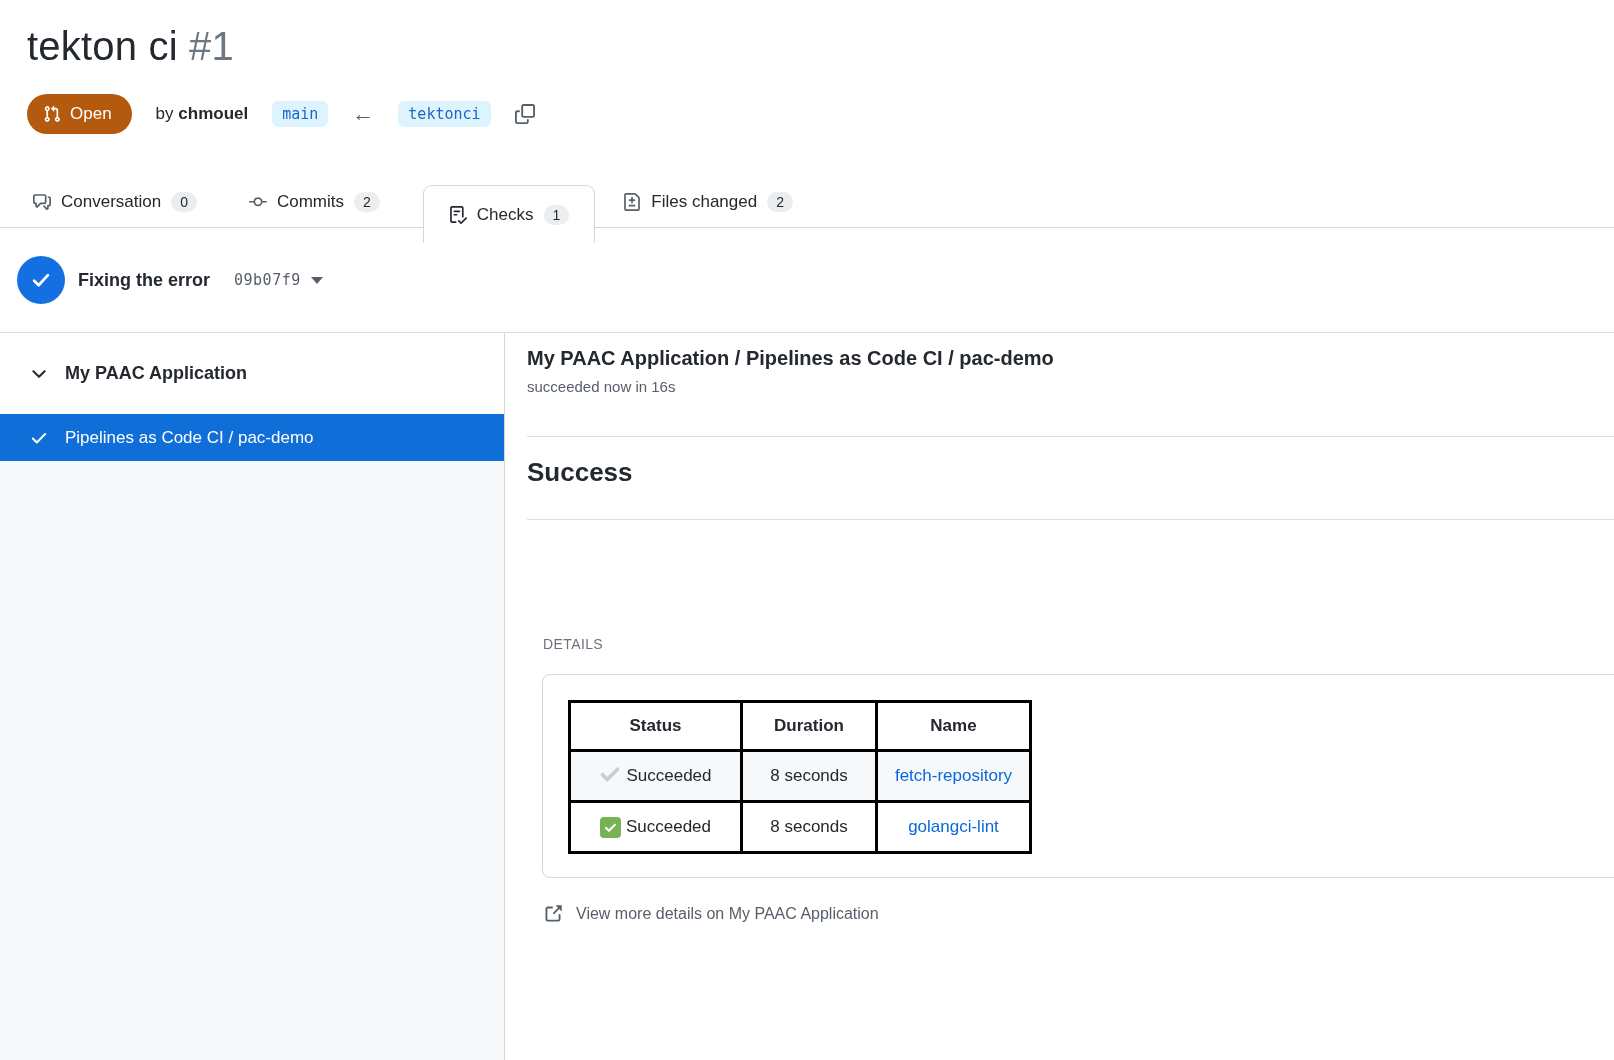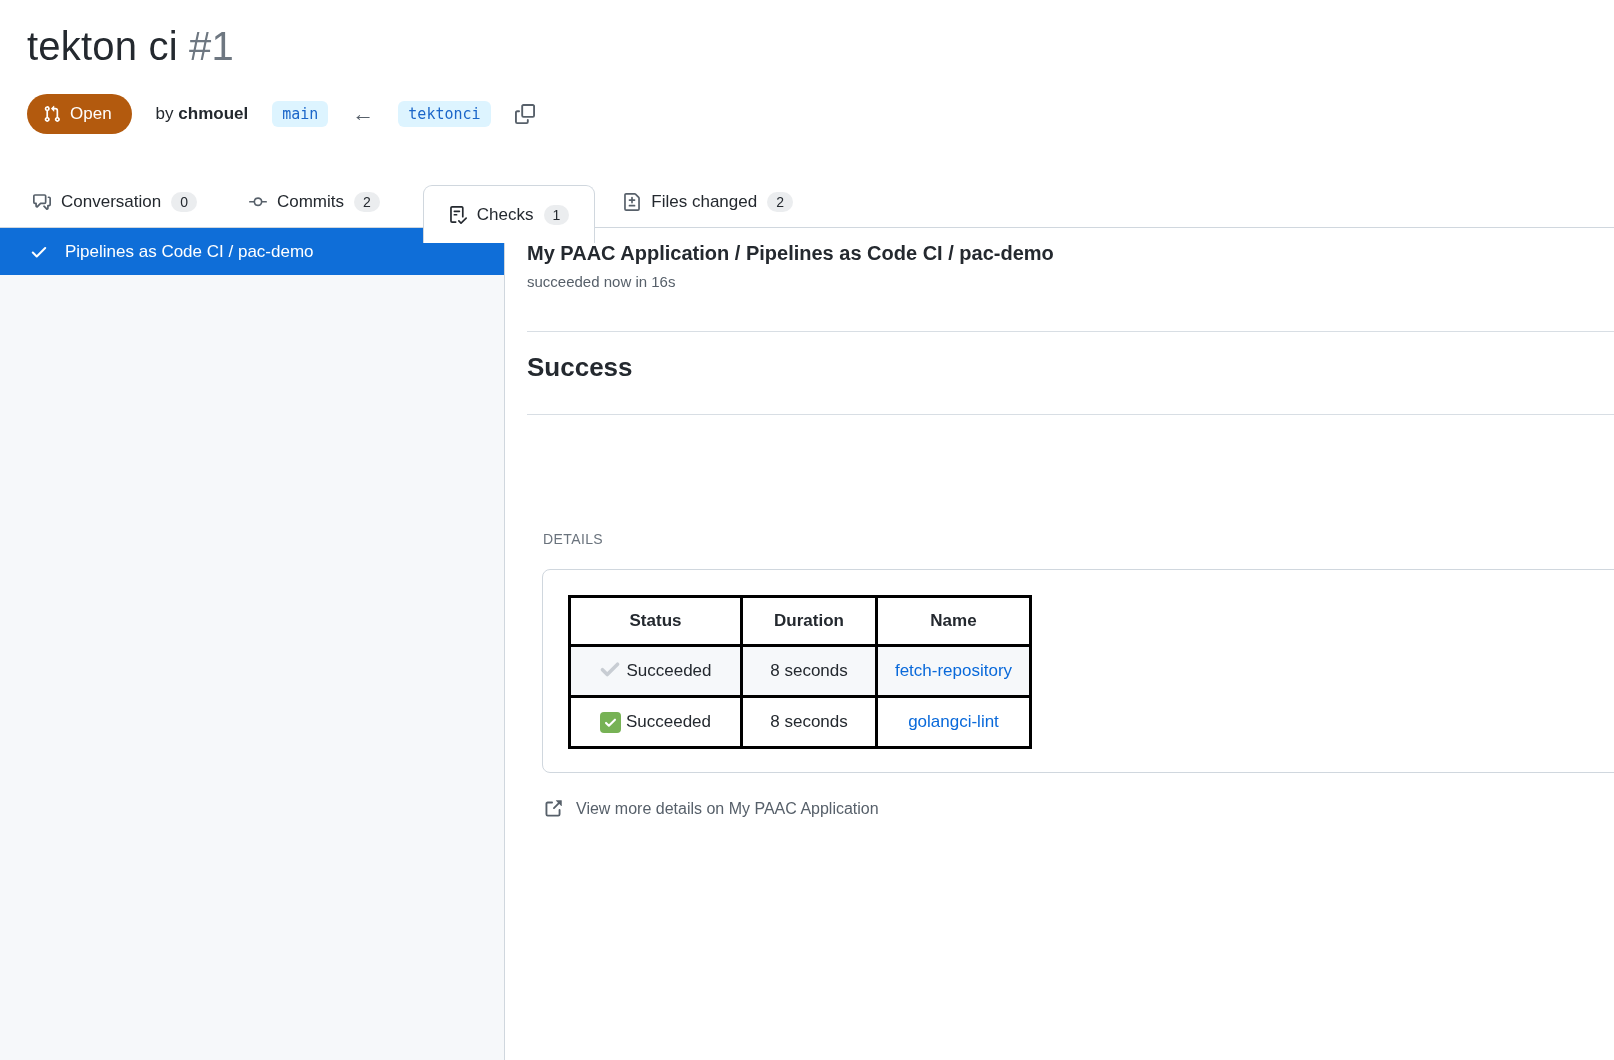--- a/index.html
+++ b/index.html
@@ -146,24 +146,40 @@
     </div>
     <div class="tab t4">
       <svg viewBox="0 0 16 16">
           <path d="M1 1.75C1 .784 1.784 0 2.75 0h7.586c.464 0 .909.184 1.237.513l2.914 2.914c.329.328.513.773.513 1.237v9.586A1.75 1.75 0 0 1 13.25 16H2.75A1.75 1.75 0 0 1 1 14.25Zm1.75-.25a.25.25 0 0 0-.25.25v12.5c0 .138.112.25.25.25h10.5a.25.25 0 0 0 .25-.25V4.664a.25.25 0 0 0-.073-.177l-2.914-2.914a.25.25 0 0 0-.177-.073ZM8 3.25a.75.75 0 0 1 .75.75v1.5h1.5a.75.75 0 0 1 0 1.5h-1.5v1.5a.75.75 0 0 1-1.5 0V7h-1.5a.75.75 0 0 1 0-1.5h1.5V4A.75.75 0 0 1 8 3.25Zm-3 8a.75.75 0 0 1 .75-.75h4.5a.75.75 0 0 1 0 1.5h-4.5a.75.75 0 0 1-.75-.75Z"></path>
         </svg>
       <span>Files changed</span>
       <span class="counter">2</span>
     </div>
   </nav>
 
+  <div class="commit-bar">
+    <span class="commit-avatar">
+      <svg viewBox="0 0 16 16" fill="none">
+          <path d="M3 8.5 6.3 11.8 13 4.5" stroke="#fff" stroke-width="2" stroke-linecap="round" stroke-linejoin="round"></path>
+        </svg>
+    </span>
+    <span class="commit-msg">Fixing the error</span>
+    <span class="commit-sha">09b07f9</span>
+    <span class="sha-caret"></span>
+  </div>
 
   <div class="cols">
 
     <aside class="sidebar">
+      <div class="group-header">
+        <svg viewBox="0 0 16 16" fill="none">
+            <path d="M3 5.5 8 10.5 13 5.5" stroke-width="1.8" stroke-linecap="round" stroke-linejoin="round"></path>
+          </svg>
+        <span class="gh-label">My PAAC Application</span>
+      </div>
       <div class="side-item selected">
         <svg viewBox="0 0 16 16" fill="none">
             <path d="M2.5 8.5 6 12 13.5 4.5" stroke-width="1.8" stroke-linecap="round" stroke-linejoin="round"></path>
           </svg>
         <span class="si-label">Pipelines as Code CI / pac-demo</span>
       </div>
     </aside>
 
     <main class="content">
       <h3 class="run-title">My PAAC Application / Pipelines as Code CI / pac-demo</h3>

